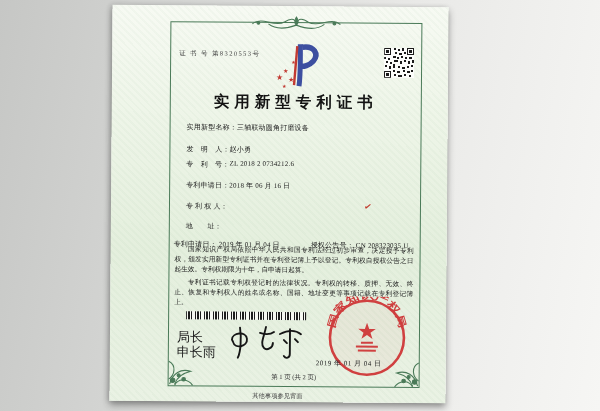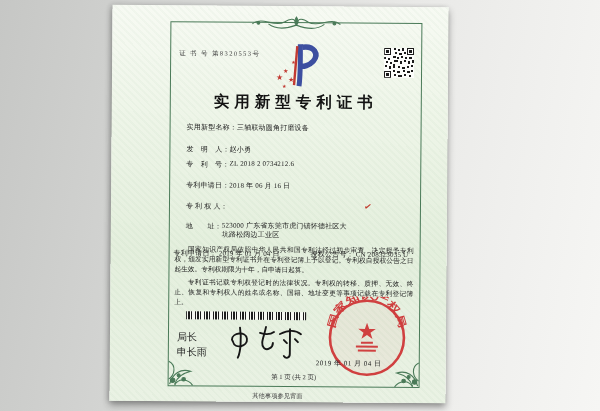--- a/index.html
+++ b/index.html
@@ -39,21 +39,21 @@
   .addr-val{max-width:128px;line-height:1.35;}
   .grant-row{position:relative;margin-left:-12px;white-space:nowrap;}
   .grant-no{position:absolute;left:137px;top:0;}
   .paras{position:absolute;left:5px;right:6px;top:222px;font-size:6.7px;line-height:1.48;
          color:#222;text-align:justify;}
   .paras p{margin:0 0 3px 0;text-indent:2em;}
   .barcode{
     position:absolute;left:17px;top:289px;width:120px;height:8px;
     background:repeating-linear-gradient(90deg,#1c1c1c 0 1px,#f6f8f2 1px 2px,#1c1c1c 2px 4px,#f6f8f2 4px 5px,#1c1c1c 5px 6px,#f6f8f2 6px 9px);
   }
-  .official{position:absolute;left:8px;top:307px;font-size:10px;color:#1d1d1d;line-height:15px;}
+  .official{position:absolute;left:8px;top:307px;font-size:13px;color:#1d1d1d;line-height:15px;}
   .signature{position:absolute;left:55px;top:297px;z-index:3;}
   .seal{position:absolute;left:157px;top:273px;z-index:2;}
   .issue-date{position:absolute;left:147px;top:335px;z-index:4;font-size:7px;color:#222;
               letter-spacing:0.5px;white-space:nowrap;}
   .page-info{position:absolute;left:0;right:0;bottom:4px;text-align:center;font-size:6.5px;color:#333;}
   .back-note{position:absolute;left:0;right:0;bottom:1px;text-align:center;font-size:6.3px;color:#444;}
   .red-check{position:absolute;right:48px;top:178px;color:#c0392b;font-size:9px;
              transform:rotate(12deg);font-weight:bold;z-index:2;}
   svg{display:block;}
 </style>
@@ -192,21 +192,20 @@
       </div>
       <div class="frow mb11">
         <span class="lab">专利申请日：</span>
         <span class="val">2018 年 06 月 16 日</span>
       </div>
       <div class="frow mb10">
         <span class="lab">专 利 权 人：</span>
       </div>
       <div class="frow mb8">
         <span class="lab">地　　址：</span>
-        <span class="val addr-val">523000 广东省东莞市虎门镇怀德社区大坑路松阔边工业区</span>
       </div>
       <div class="grant-row">
         <span class="lab">专利申请日：</span>
         <span class="val">2019 年 01 月 04 日</span>
         <span class="grant-no">
           <span class="lab">授权公告号：</span>
           <span class="val">CN 208323035 U</span>
         </span>
       </div>
     </div>

